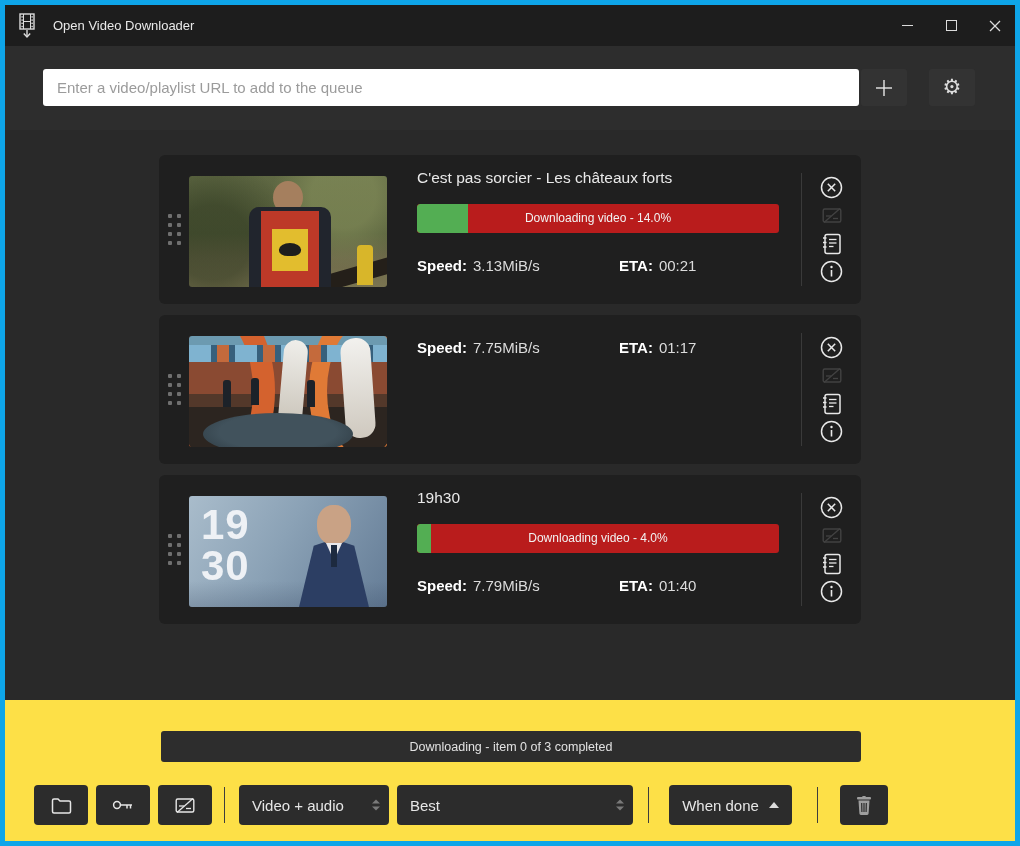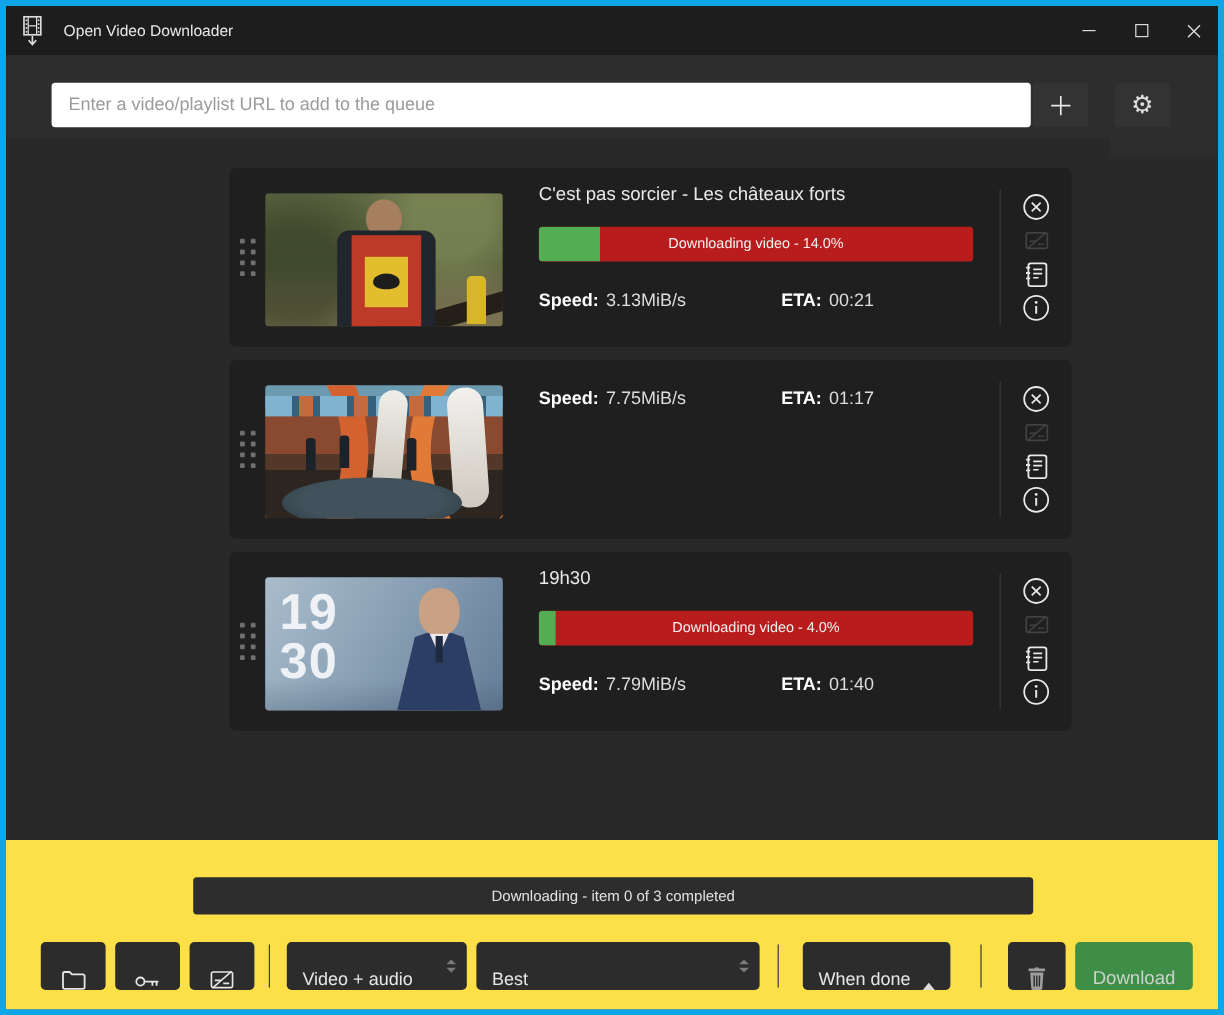--- a/index.html
+++ b/index.html
@@ -34,21 +34,21 @@
   .url-input::placeholder { color:#9b9b9b; }
   .sq-btn {
     position:absolute; top:23px; width:46px; height:37px; border:none; border-radius:3px;
     background:#333333; display:flex; align-items:center; justify-content:center; cursor:pointer;
   }
   .add-btn { left:856px; }
   .settings-btn { left:924px; }
   .gear-glyph { font-size:21px; color:#dcdcdc; line-height:1; font-family:"DejaVu Sans", sans-serif; }
 
   
-  .queue { position:absolute; left:0; top:110px; width:920px; height:570px; background:#292929;padding-left:32px; }
+  .queue { position:absolute; left:0; top:125px; width:920px; height:570px; background:#292929; }
 
   .card {
     position:relative; margin:0 0 11px 154px; width:702px; height:149px;
     background:#1f1f1f; border-radius:6px; display:flex; align-items:stretch;
   }
   .card:first-child { margin-top:25px; }
 
   .drag-handle {
     width:30px; display:flex; align-items:center; justify-content:center; cursor:grab;
   }
@@ -124,21 +124,21 @@
   
   .footer { position:absolute; left:0; top:695px; width:1012px; height:143px; background:#fde047; }
   .statusbar {
     position:absolute; left:156px; top:31px; width:700px; height:31px;
     background:#2d2d2d; border-radius:3px; display:flex; align-items:center; justify-content:center;
     font-size:12.5px; color:#e2e2e2;
   }
   .controls-row { position:absolute; left:0; top:85px; width:1012px; height:40px; }
   .f-btn {
     position:absolute; top:0; height:40px; border:none; border-radius:4px; background:#2c2c2c;
-    display:flex; align-items:flex-end; justify-content:center; cursor:pointer;
+    display:flex; align-items:center; justify-content:center; cursor:pointer;
     font-family:"Liberation Sans", sans-serif; font-size:15px; color:#e6e6e6;
   }
   .b-folder { left:29px;  width:54px; }
   .b-key    { left:91px;  width:54px; }
   .b-subs   { left:153px; width:54px; }
   .vdiv { position:absolute; top:2px; width:1px; height:36px; background:#3d3d3d; }
   .d1 { left:219px; } .d2 { left:643px; } .d3 { left:812px; }
   .sel { justify-content:flex-start; padding:0 26px 0 13px; position:absolute; }
   .b-format  { left:234px; width:150px; }
   .b-quality { left:392px; width:236px; }
@@ -495,18 +495,15 @@
       <button class="f-btn b-trash">
         <svg width="16" height="19" viewBox="0 0 16 19">
           <rect x="1" y="1" width="14" height="2.4" rx="1" fill="#9e9e9e"></rect>
           <rect x="6.2" y="0" width="3.6" height="1.6" rx="0.8" fill="#9e9e9e"></rect>
           <path d="M2.5 4.5 h11 l-0.9 13 a1.5 1.5 0 0 1 -1.5 1.4 h-6.2 a1.5 1.5 0 0 1 -1.5 -1.4 z" fill="#9e9e9e"></path>
           <line x1="5.7" y1="7" x2="5.9" y2="16" stroke="#2c2c2c" stroke-width="1.2"></line>
           <line x1="8" y1="7" x2="8" y2="16" stroke="#2c2c2c" stroke-width="1.2"></line>
           <line x1="10.3" y1="7" x2="10.1" y2="16" stroke="#2c2c2c" stroke-width="1.2"></line>
         </svg>
       </button>
-      <button class="f-btn b-download">
-        <span>Download</span>
-      </button>
     </div>
   </footer>
 </div>
 
 </body></html>

